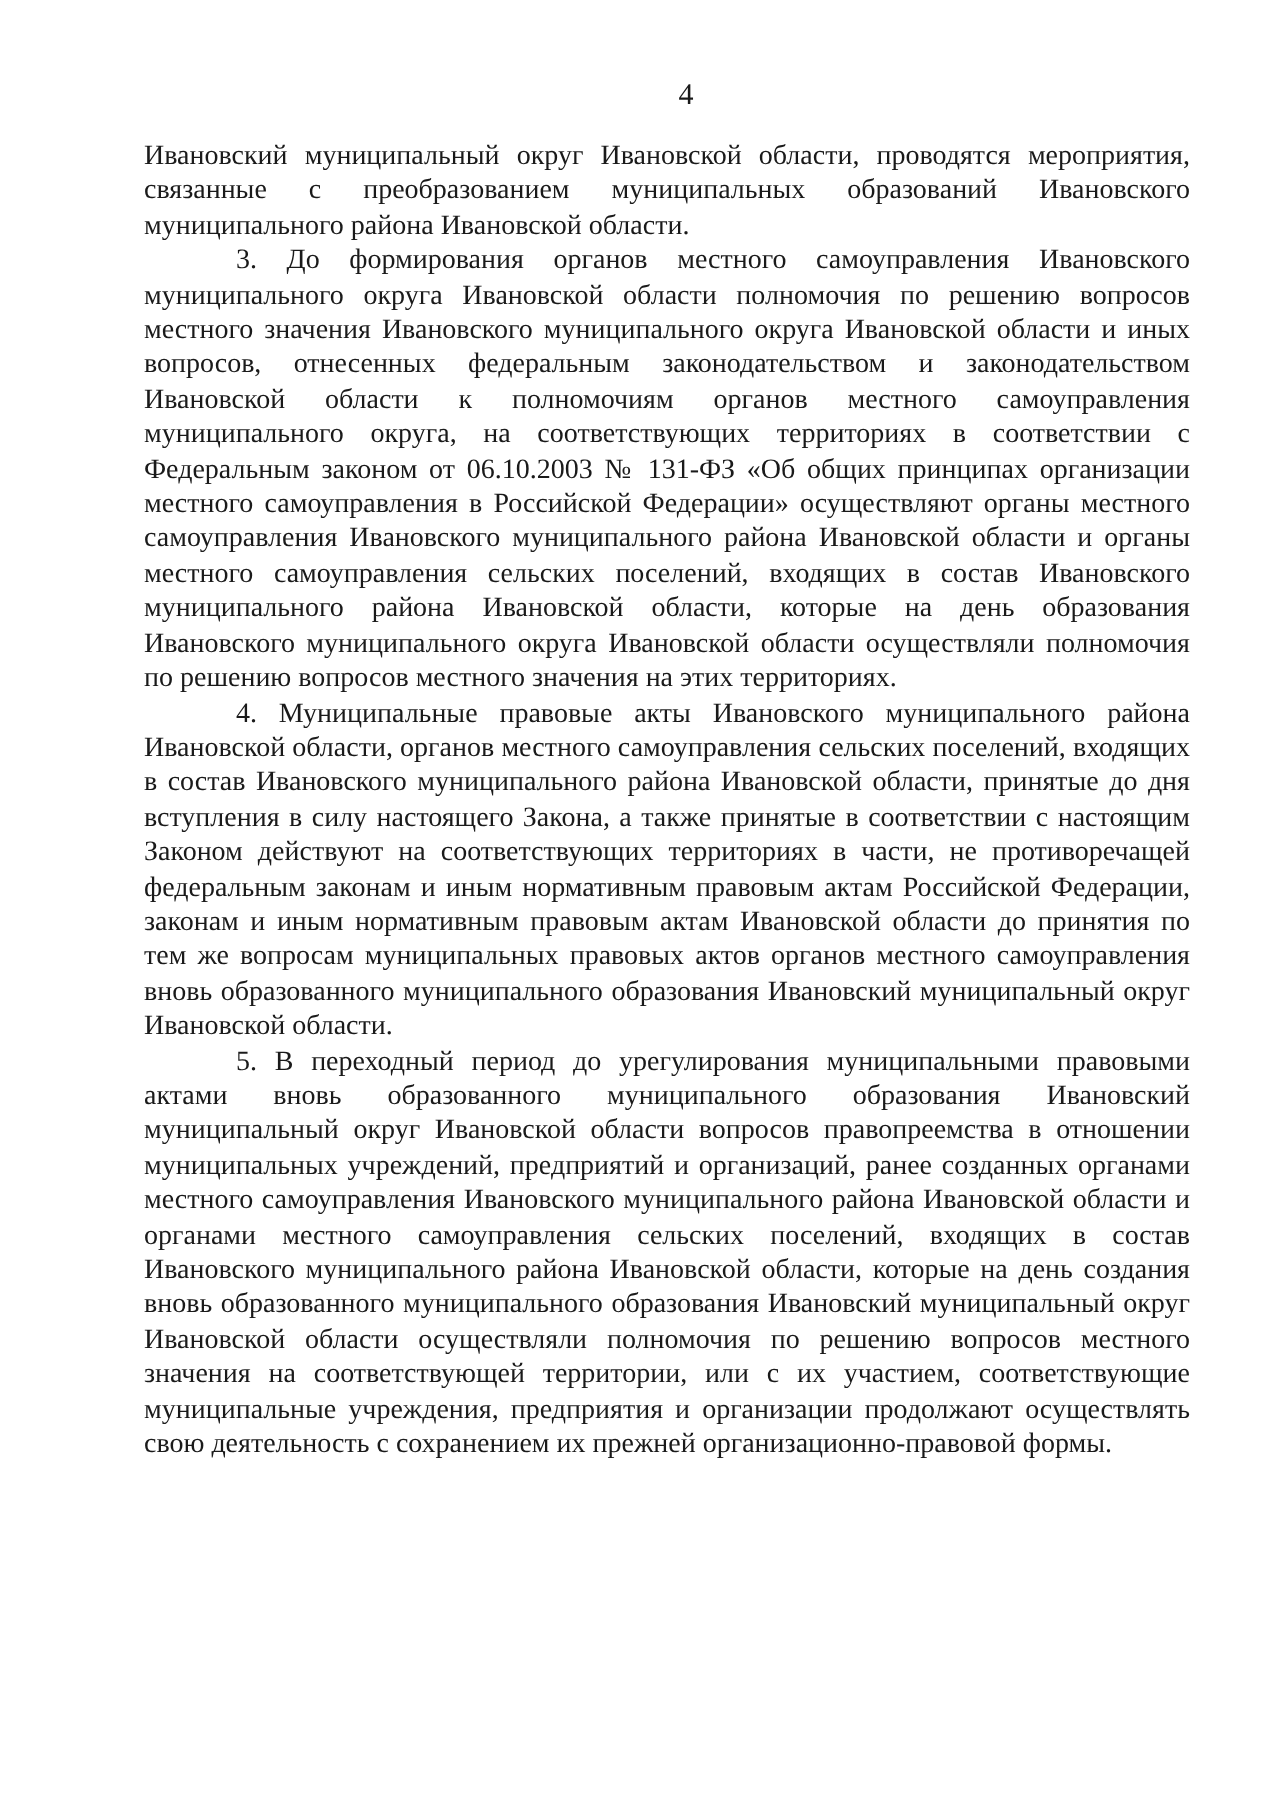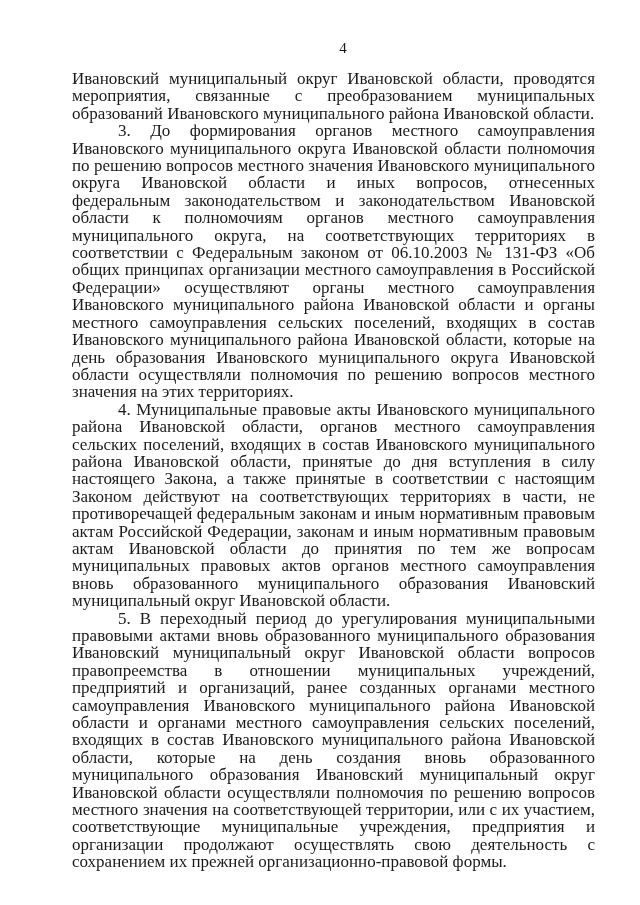--- a/index.html
+++ b/index.html
@@ -24,21 +24,21 @@
     text-align: center;
     font-size: 15px;
     line-height: 17px;
     transform: translateX(23px);
   }
   .text-block {
     position: absolute;
     top: 70px;
     left: 72px;
     width: 523px;
-    font-size: 17px;
+    font-size: 14px;
     line-height: 17.4px;
     text-align: justify;
     hyphens: none;
     font-family: Liberation Serif, serif;
   }
   .text-block p {
     margin: 0;
     padding: 0;
   }
   .text-block p.indented {

